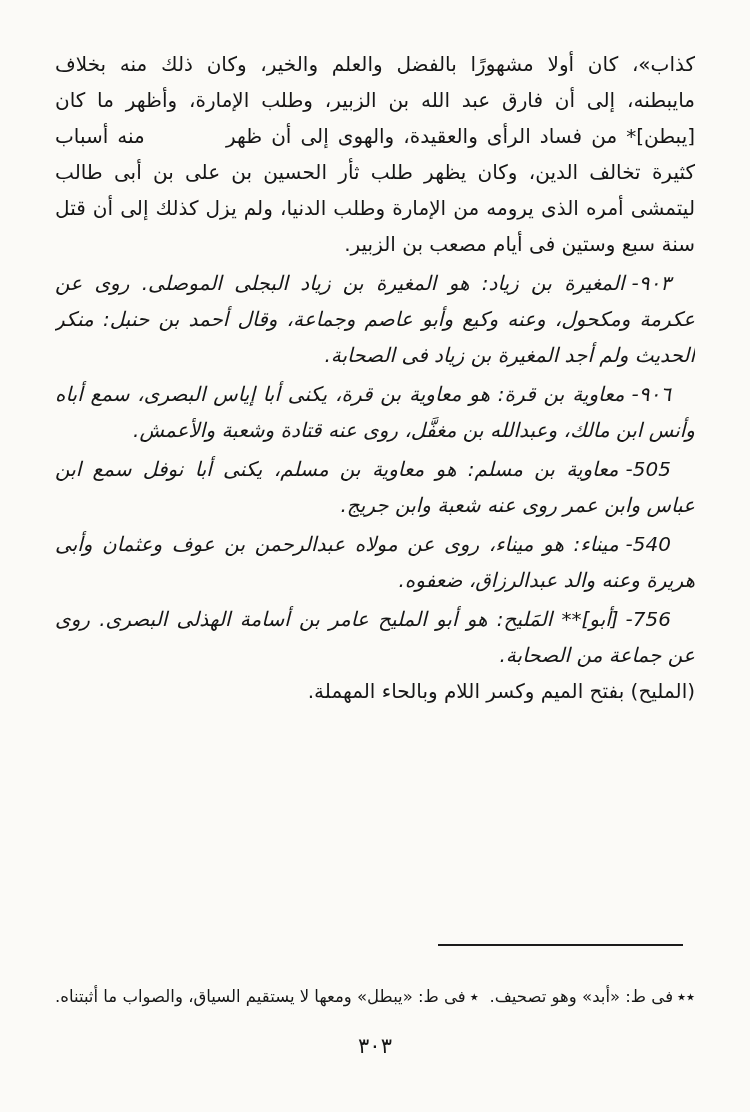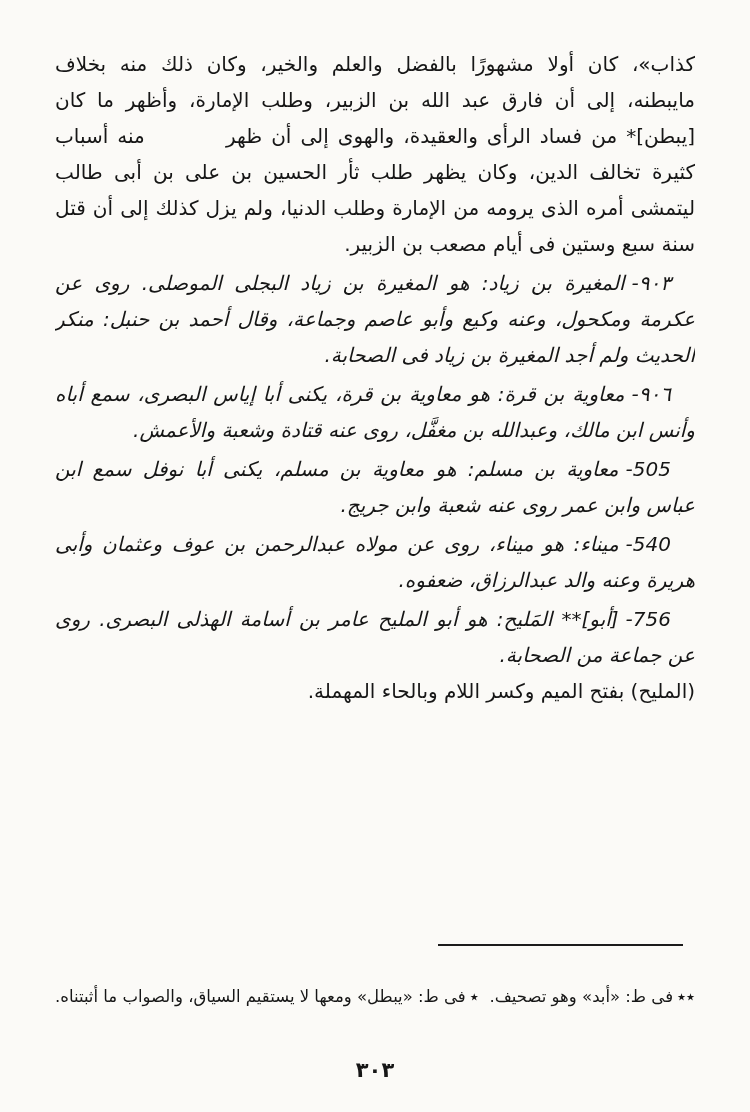--- a/index.html
+++ b/index.html
@@ -72,24 +72,24 @@
   }
   .footnote {
     margin: 0;
     white-space: nowrap;
   }
   .fn-marker {
     font-weight: bold;
     margin-left: 4px;
   }
   .page-number {
-    margin-top: 48px;
+    margin-top: 24px;
     text-align: center;
     font-size: 21px;
-    font-weight: bold;
+    font-weight: normal;
     letter-spacing: 3px;
   }
 </style>
 </head>
 <body>
 
 <main class="page">
 
   <section class="text-block">
 

